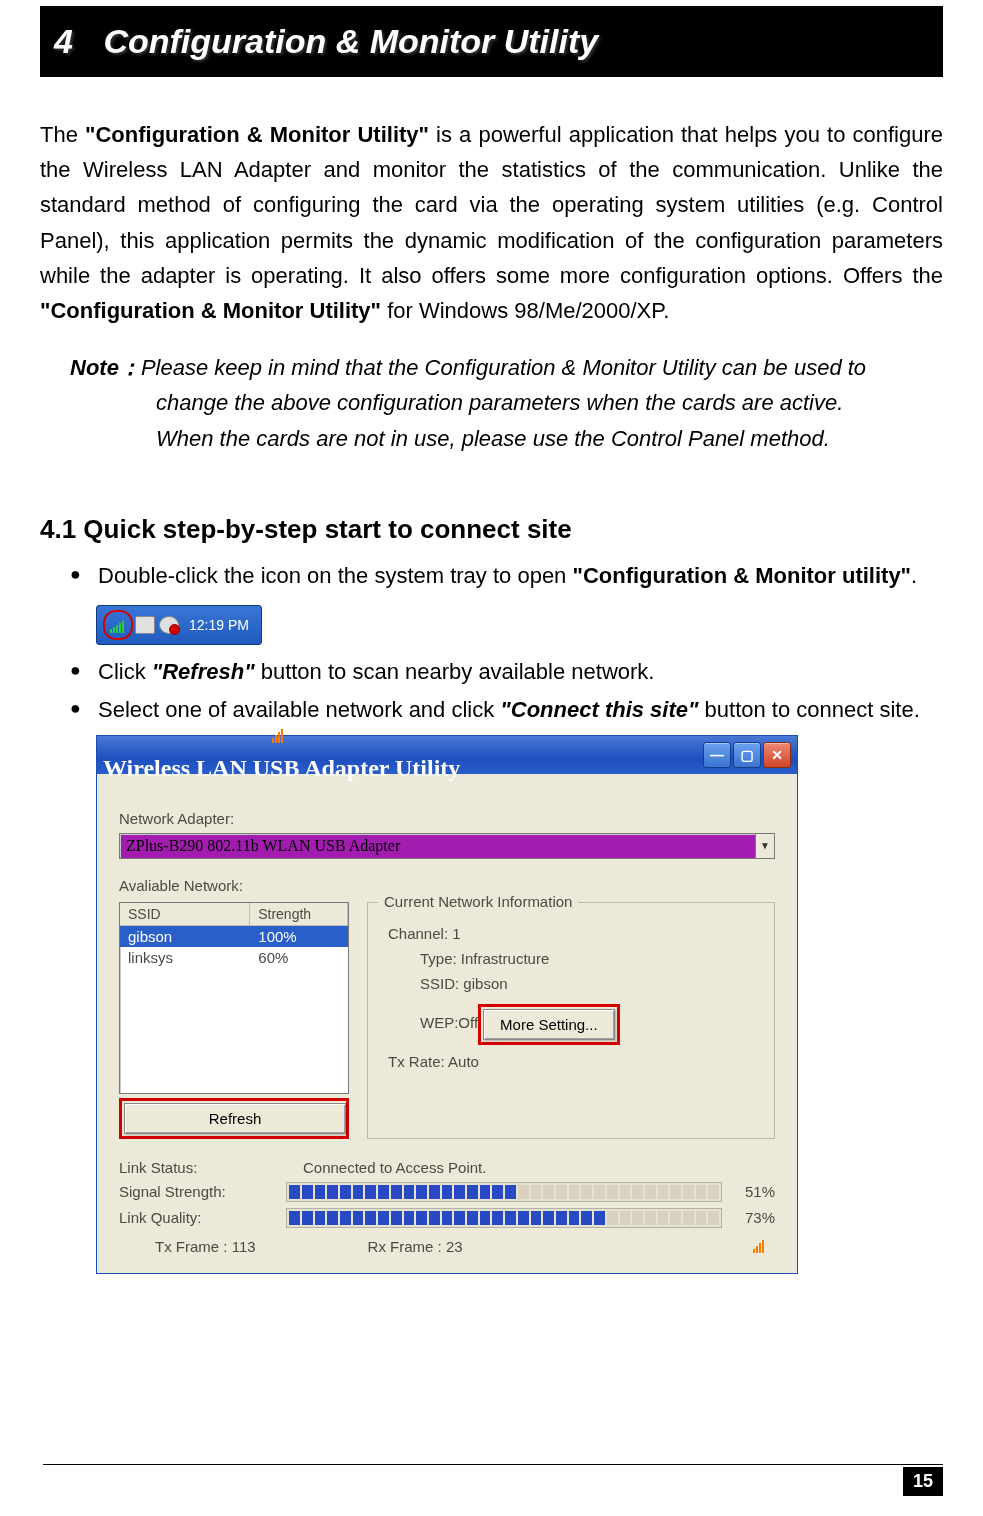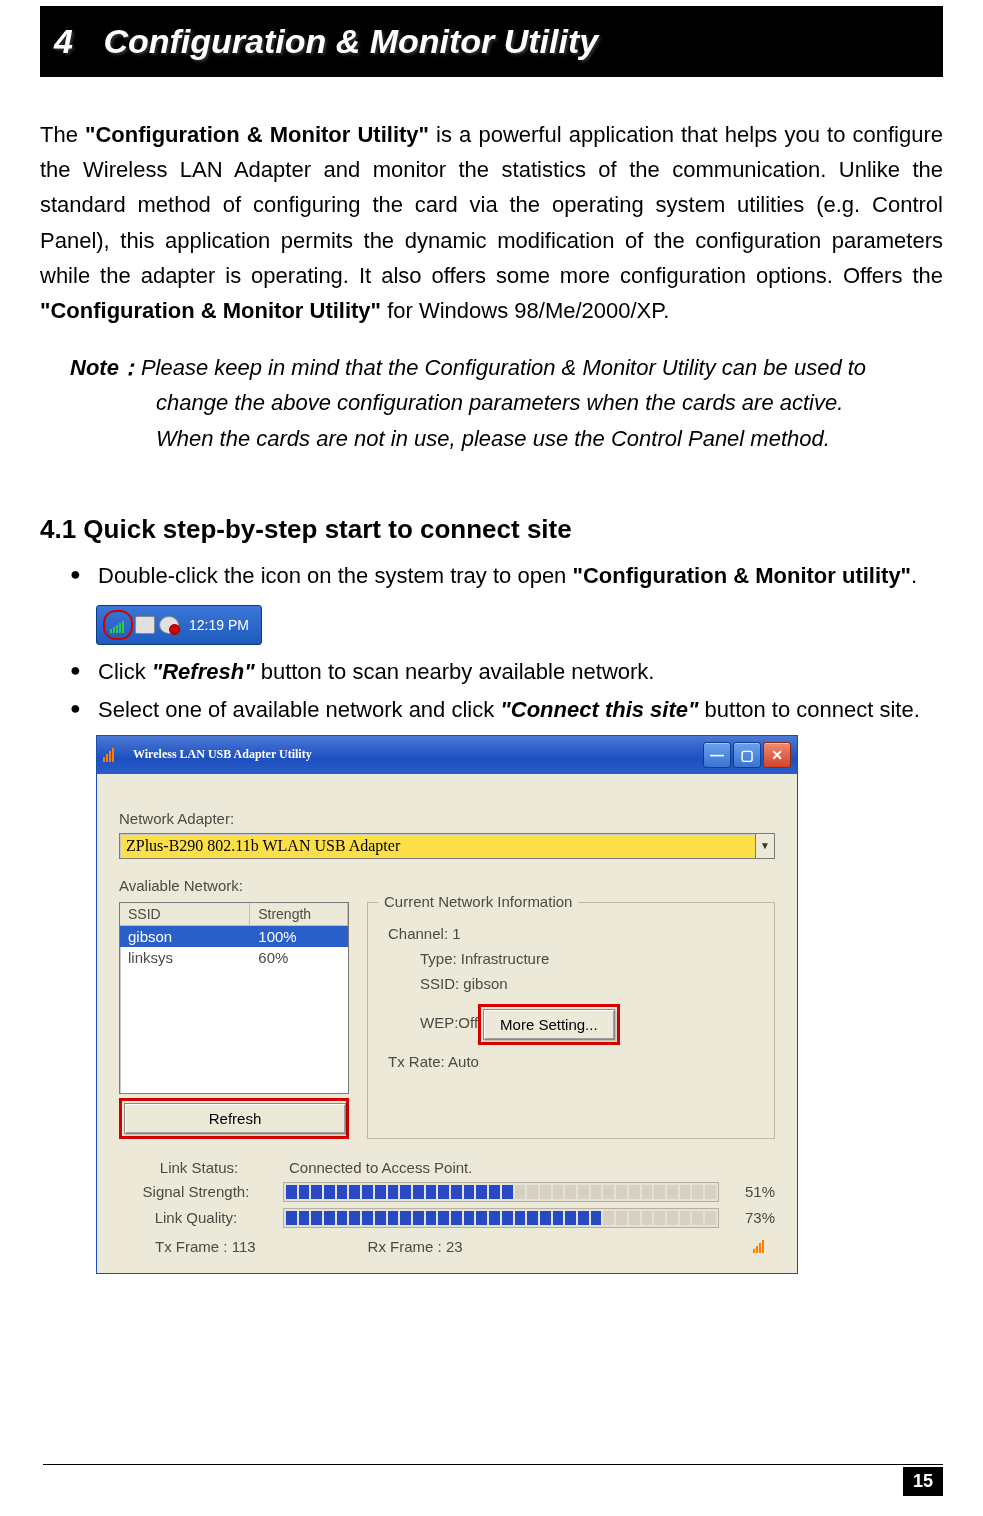--- a/index.html
+++ b/index.html
@@ -146,22 +146,23 @@
     align-items: center;
     justify-content: space-between;
     background: linear-gradient(#4a79d6, #1d4fbf 60%, #2a5ec9);
     color: #fff;
     padding: 4px 6px;
     height: 30px;
   }
   .titlebar-left {
     display:flex; align-items:center; gap:10px;
     font-family: "Times New Roman", serif;
-    font-size: 12px;
+    font-size: 24px;
     font-weight: bold;
+    flex-direction: column;
   }
   .titlebar-icon {
     width:20px;height:18px;display:inline-block;position:relative;
   }
   .titlebar-icon .tb-bars{
     display:flex; gap:1px; align-items:flex-end; height:16px;
   }
   .titlebar-icon .tb-bars span{ width:2px; background:#ff7b00;}
   .titlebar-icon .tb-bars span:nth-child(1){height:5px}
   .titlebar-icon .tb-bars span:nth-child(2){height:8px}
@@ -185,21 +186,21 @@
   .winbtn .glyph{line-height:1;}
 
   .client {
     padding: 14px 22px 18px 22px;
     color: #4c4a44;
     font-size: 15px;
   }
   .label-row { margin-bottom: 6px; margin-top: 22px; }
   .combo {
     display:flex; align-items:center;
-    background:#fde047; border:1px solid #7a7a7a;
+    background:#a21caf; border:1px solid #7a7a7a;
     height:24px;
     box-shadow: inset 1px 1px 0 #c9c9c9;
   }
   .combo .combo-text{
     flex:1; padding:0 6px;
     font-family:"Times New Roman", serif;
     font-size:16px; color:#000;
   }
   .combo .combo-arrow{
     width:18px;height:100%;
@@ -269,21 +270,21 @@
     padding:2px;
     margin-top:4px;
     float:right;
   }
   .more-wrap .btn3d{ padding:6px 16px; display:inline-block; width:auto;}
 
   .status-block{ margin-top:20px; font-size:15px; }
   .status-row{
     display:flex; align-items:center; margin:6px 0;
   }
-  .status-label{ width:160px; text-align:center; padding-right:10px;}
+  .status-label{ width:160px; text-align:left; padding-right:24px;}
   .status-val{ flex:1; }
   .progress-cells{
     display:flex; gap:2px;
     width:430px;
     border:1px solid #b5b0a1;
     padding:2px;
     background:#e5e2d4;
   }
   .progress-cells span{
     width:14px;height:14px;background:#d6d1c0;

